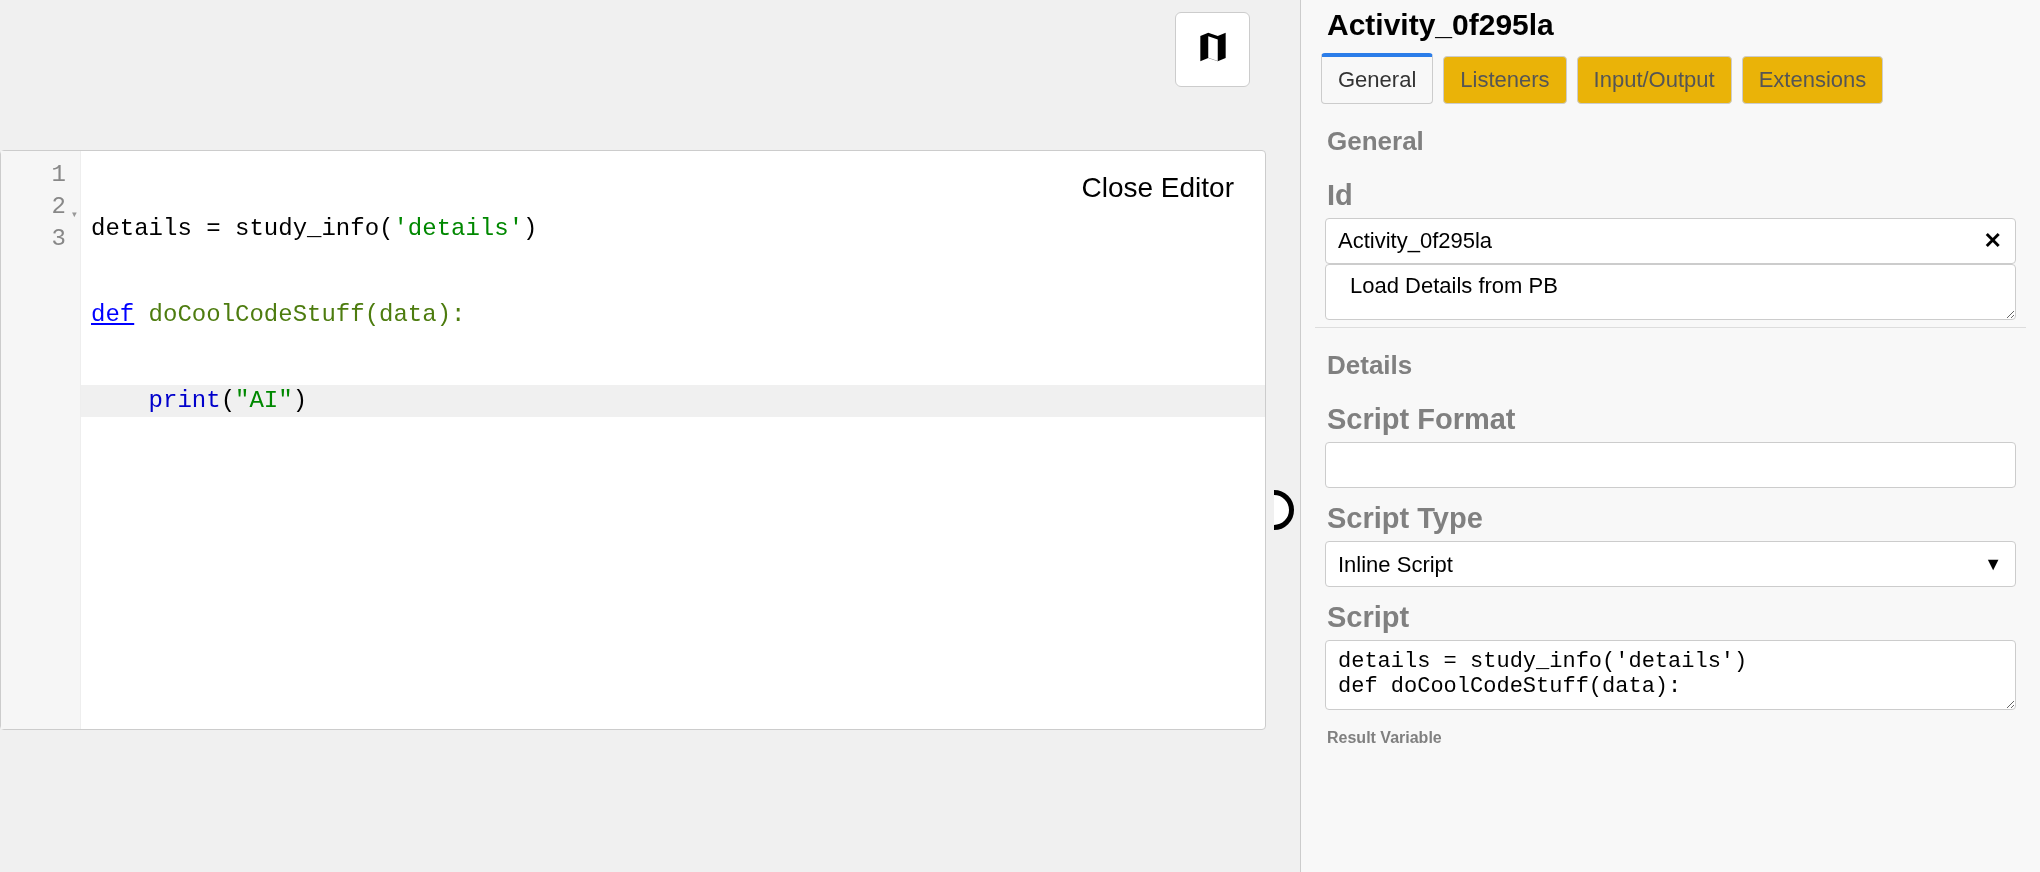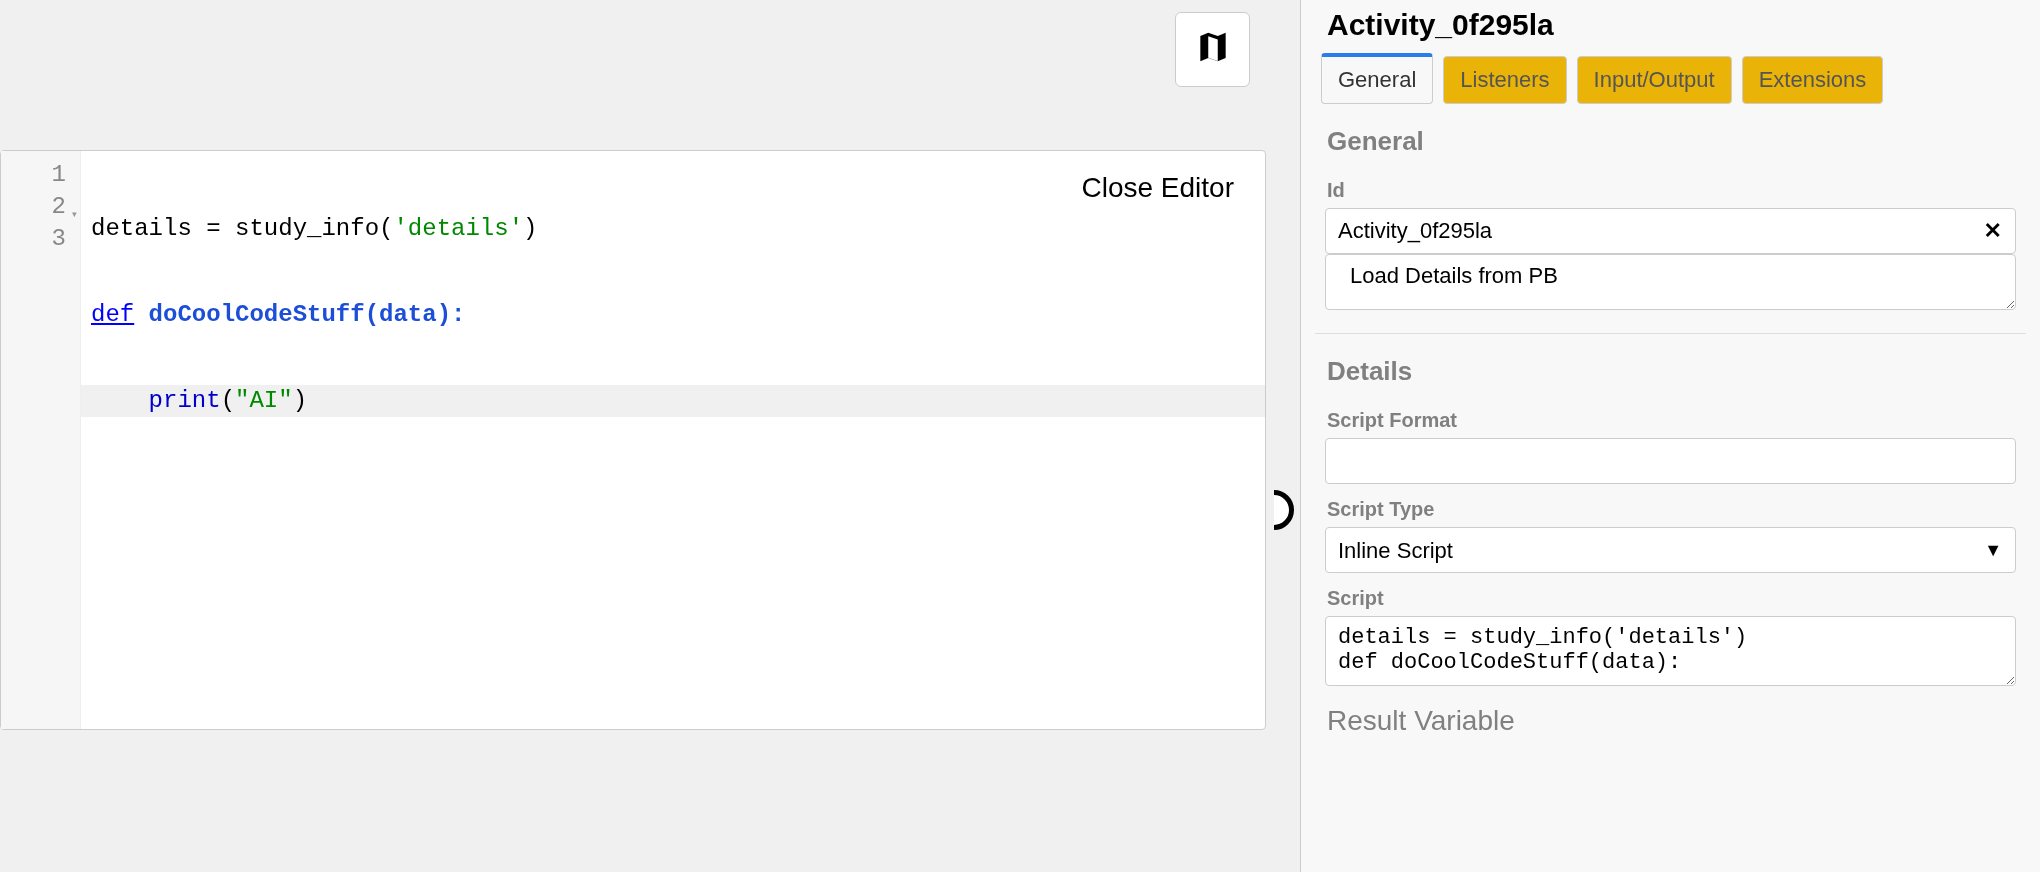--- a/index.html
+++ b/index.html
@@ -12,47 +12,47 @@
   .map-btn svg { width: 38px; height: 38px; }
 
   .editor-box { position: absolute; top: 150px; left: 0; right: 34px; height: 580px; background: #fff; border: 1px solid #ccc; border-radius: 4px; display:flex; }
   .gutter { width: 80px; background: #f6f6f6; border-right: 1px solid #eee; padding-top: 8px; font-family: "Courier New", monospace; font-size: 24px; color: #888; }
   .gutter .ln { height: 32px; line-height: 32px; text-align: right; padding-right: 14px; position:relative; }
   .gutter .ln .fold { position:absolute; right:2px; top:8px; font-size:12px; color:#999; }
   .code { flex:1; padding-top: 8px; font-family: "Courier New", monospace; font-size: 24px; white-space: pre; cursor:text; }
   .code .row { height: 32px; line-height: 32px; padding-left: 10px; }
   .code .row.active { background: #f0f0f0; }
   .tok-kw { color: #0000ff; text-decoration: underline; }
-  .tok-fn { color: #1d4ed8; font-weight: bold; }
+  .tok-fn { color: #4d7c0f; }
   .tok-builtin { color: #0000cc; }
   .tok-str { color: #008800; }
   .tok-punc { color: #000; }
   .close-editor { position: absolute; top: 170px; right: 60px; font-size: 28px; color: #000; cursor:pointer; background: #fff; padding: 2px 6px; }
 
   .end-circle { position:absolute; right: 6px; top: 490px; width: 40px; height: 40px; border: 5px solid #000; border-radius: 50%; background:#fff; clip-path: inset(0 0 0 50%); }
 
   
   .right { flex: 1; background: #f8f8f8; border-left: 1px solid #ccc; padding: 0 14px 0 14px; overflow:hidden; }
   .right .title { font-size: 30px; font-weight: bold; padding: 8px 12px 14px 12px; }
   .tabs { display:flex; gap:10px; padding: 0 6px 0 6px; }
   .tab { border:1px solid #ccc; border-radius:4px; padding: 10px 16px; font-size: 22px; color:#555; background:#eab308; cursor:pointer; }
   .tab.active { border-top: 4px solid #2b7de9; margin-top:-3px; background:#f8f8f8; color:#333; }
   .section-label { font-size: 26px; font-weight: bold; color: #808080; padding: 22px 12px 8px 12px; }
-  .field-label { font-size: 20px; font-weight: bold; color: #808080; padding: 14px 12px 6px 12px; }
+  .field-label { font-size: 29px; font-weight: bold; color: #808080; padding: 14px 12px 6px 12px; }
   .input-wrap { padding: 0 10px; position:relative; }
   .text-input { width: 100%; height: 46px; border:1px solid #ccc; border-radius:4px; background:#fff; font-size: 22px; padding: 0 12px; }
   .text-input.with-clear { padding-right: 40px; }
   .clear-x { position:absolute; right: 24px; top: 50%; transform: translateY(-50%); font-size: 22px; font-weight:bold; cursor:pointer; color:#000; }
   .textarea { width: 100%; height: 56px; border:1px solid #ccc; border-radius:4px; background:#fff; font-size: 22px; padding: 8px 24px; resize: both; font-family: inherit; }
   .select { width: 100%; height: 46px; border:1px solid #ccc; border-radius:4px; background:#fff; font-size: 22px; padding: 4px 12px; appearance: none; position:relative; }
   .select-wrap { position:relative; padding: 0 10px; }
   .chevron { position:absolute; right:24px; top:50%; transform:translateY(-50%); pointer-events:none; font-size:18px; color:#000; }
   .code-textarea { width:100%; height: 70px; border:1px solid #ccc; border-radius:4px; background:#fff; font-family:"Courier New",monospace; font-size:22px; padding:8px 12px; white-space:pre; resize: both; }
-  .group { border-top: 1px solid #ddd; margin-top: 18px; }
-  .cutoff { font-size:28px; font-weight:normal; color:#808080; padding: 14px 12px 0 12px; }
+  .group { border-top: 1px solid #ddd; margin-top: 2px; }
+  .cutoff { font-size:16px; font-weight:bold; color:#808080; padding: 14px 12px 0 12px; }
 </style>
 </head>
 <body>
 
 <div class="root">
 
   <div class="left">
     <div class="map-btn">
       <span>
         <svg viewBox="0 0 24 24" fill="#000">

